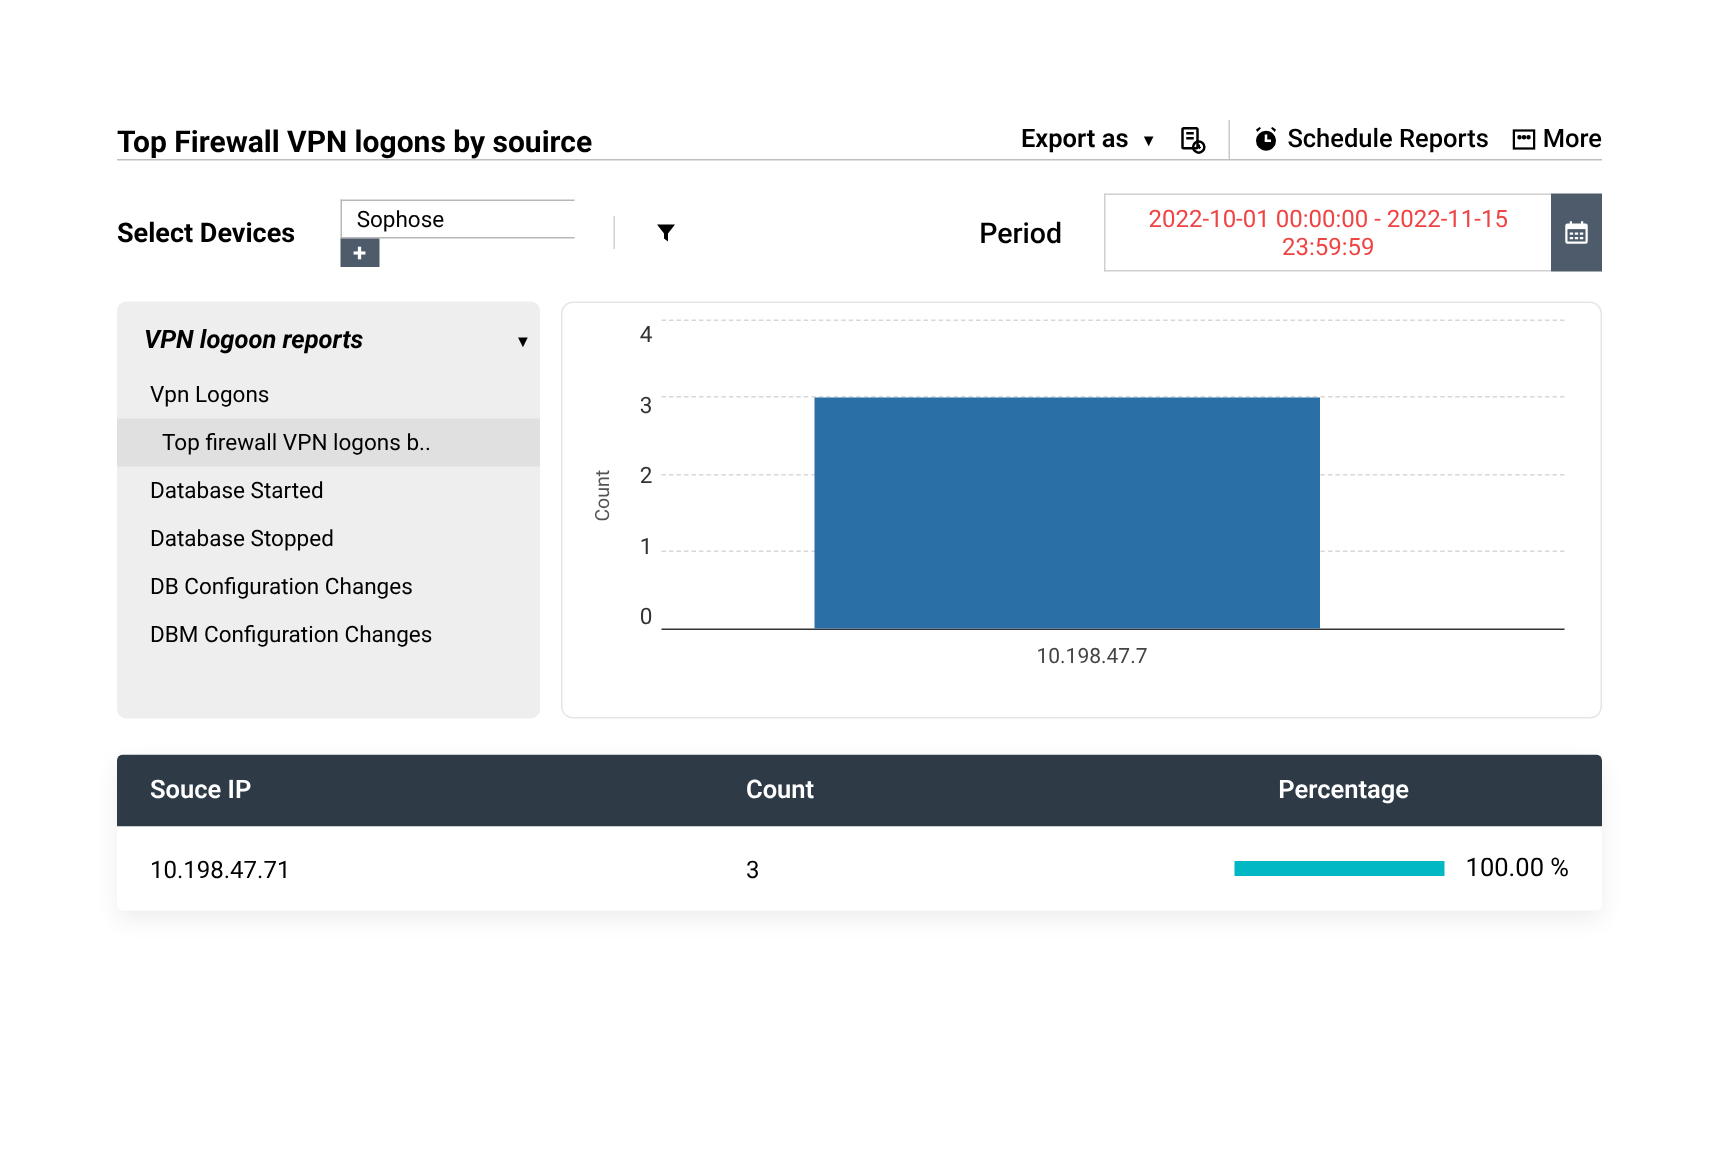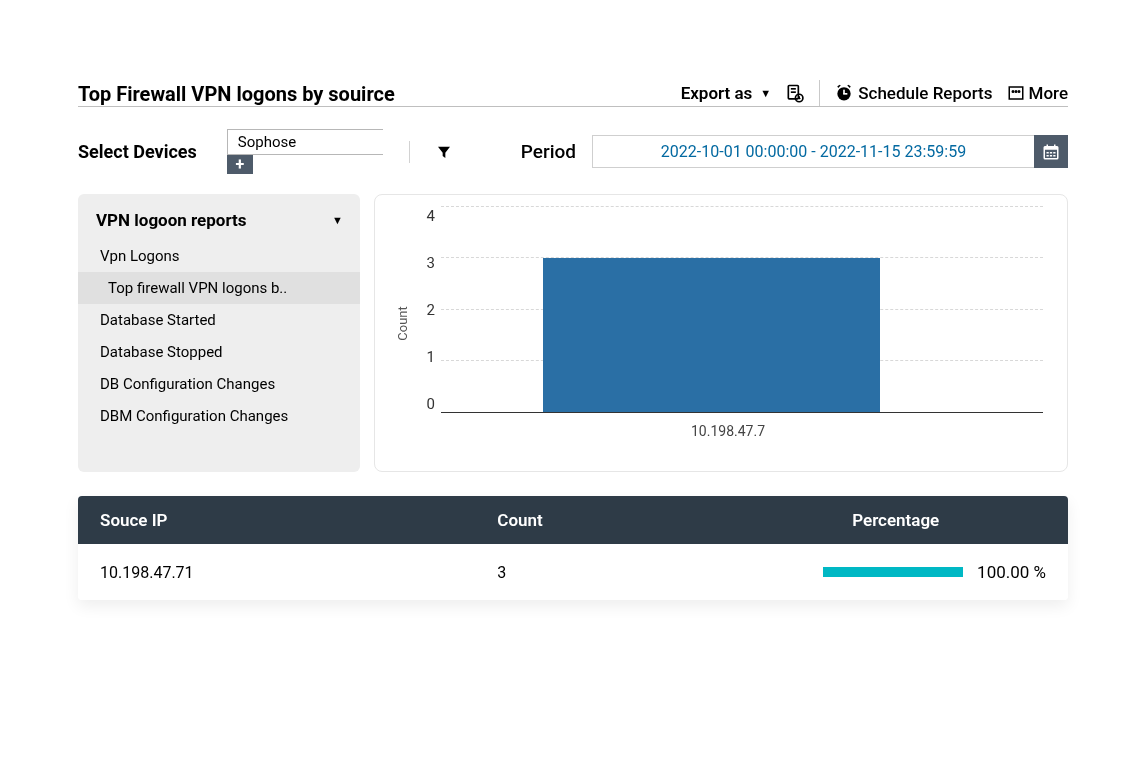--- a/index.html
+++ b/index.html
@@ -89,31 +89,31 @@
     cursor: pointer;
   }
   .small-vdiv {
     width: 1px;
     height: 22px;
     background: #d2d2d2;
     margin: 0 10px;
   }
   .funnel { cursor: pointer; }
   .spacer { flex: 1; }
-  .period-label { font-size: 19px; font-weight: 500; }
+  .period-label { font-size: 19px; font-weight: 500; margin-right: 12px; }
   .period-input-wrap {
     display: flex;
     align-items: stretch;
   }
   .period-input {
     border: 1px solid #cfcfcf;
     border-right: none;
     padding: 6px 14px;
-    width: 442px;
-    color: #0369a1;
+    width: 298px;
+    color: #ef4444;
     background: #fff;
     font-size: 16px;
     text-align: center;
   }
   .cal-btn {
     width: 34px;
     background: #4e5b6a;
     display: flex;
     align-items: center;
     justify-content: center;
@@ -128,24 +128,25 @@
   .sidebar {
     width: 282px;
     background: #eeeeee;
     border-radius: 6px;
     padding: 12px 0 40px 0;
   }
   .sidebar-header {
     display: flex;
     align-items: center;
     justify-content: space-between;
-    padding: 4px 17px 10px 18px;
+    padding: 4px 6px 10px 18px;
     font-weight: 700;
     font-size: 17px;
     cursor: pointer;
+    font-style: italic;
   }
   .sidebar-item {
     padding: 7px 22px;
     font-size: 15px;
     cursor: pointer;
   }
   .sidebar-item.selected {
     background: #e0e0e0;
     padding-left: 30px;
   }

